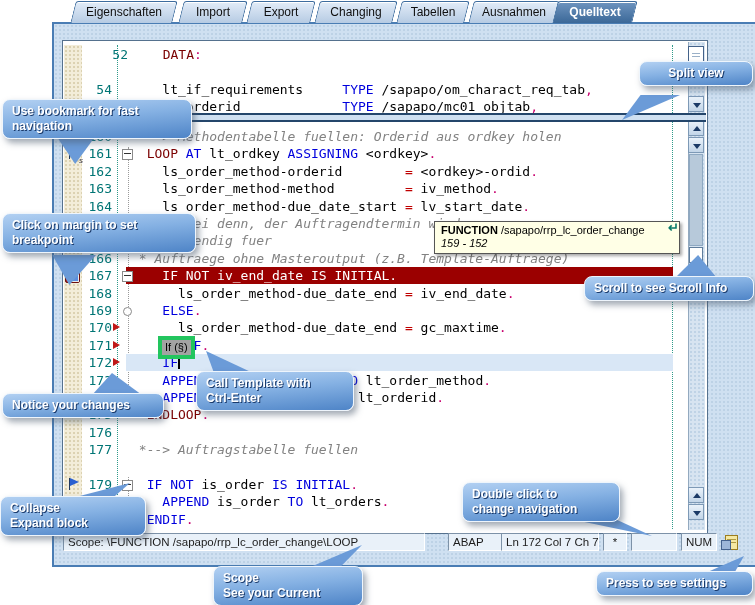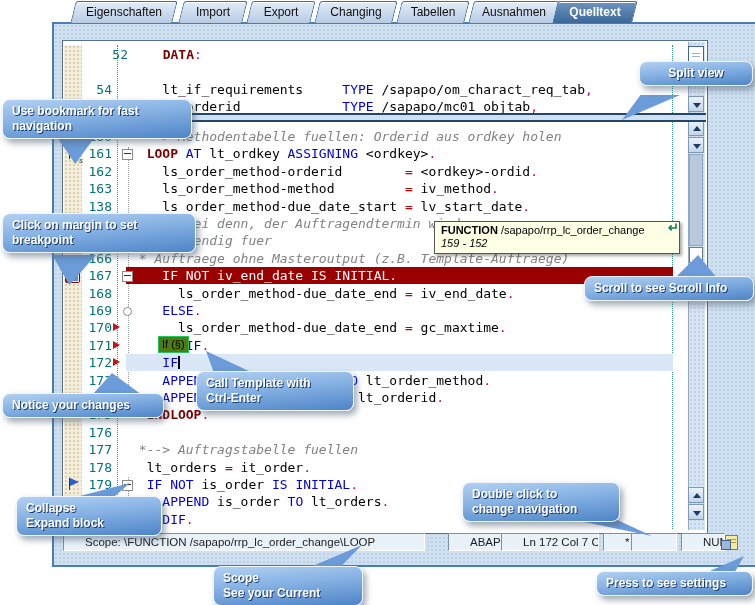--- a/index.html
+++ b/index.html
@@ -27,21 +27,21 @@
        border-top:2px solid #24466b;border-bottom:2px solid #24466b;z-index:8;}
   
   .rows{position:absolute;overflow:hidden;}
   .row{position:absolute;left:0;width:100%;height:17px;line-height:17px;
        font-family:"DejaVu Sans Mono",monospace;font-size:13px;white-space:pre;}
   .band{position:absolute;left:62px;width:547px;top:0;height:17px;}
   .hl-red .band{background:#9b0000;}
   .hl-cur .band{background:#d9e7f6;}
   .num{position:absolute;left:16px;width:32px;text-align:right;color:#007575;}
   .code{position:absolute;left:67px;top:0;}
-  .tk-pln{color:#000}.tk-kw{color:#0000dd}.tk-blk{color:#7b0000;font-weight:bold}
+  .tk-pln{color:#000}.tk-kw{color:#0000dd}.tk-blk{color:#7b0000;font-weight:normal}
   .tk-com{color:#828282;font-style:italic}.tk-op{color:#c00000}.tk-pun{color:#c8006e}
   .hl-red .code span{color:#fff;}
   .chg{position:absolute;left:49px;top:4px;width:0;height:0;border-left:7px solid #c01818;
        border-top:4px solid transparent;border-bottom:4px solid transparent;}
   .fold{position:absolute;left:58px;top:4px;width:9px;height:9px;background:#fff;border:1px solid #8a8a8a;}
   .fold::after{content:"";position:absolute;left:1px;right:1px;top:3px;height:1px;background:#333;}
   .foldc{position:absolute;left:59px;top:5px;width:7px;height:7px;border:1px solid #8a8a8a;border-radius:50%;background:#fff;}
   .bm{position:absolute;left:4px;top:2px;width:14px;height:13px;}
   .bm i{position:absolute;left:1px;top:0;width:1px;height:12px;background:#223a60;}
   .bm b{position:absolute;left:2px;top:0;width:9px;height:9px;background:#2a5fd0;
@@ -62,28 +62,28 @@
   .arr.up{top:5px;border-bottom:5px solid #1b3a66;}
   .arr.dn{top:6px;border-top:5px solid #1b3a66;}
   .grip{position:absolute;left:688px;top:46px;width:16px;height:18px;background:#fff;
         border:1px solid #44628a;box-sizing:border-box;}
   .grip::after{content:"";position:absolute;left:3px;right:3px;top:6px;height:1px;background:#9ab0c8;box-shadow:0 3px 0 #9ab0c8;}
   .thumb{position:absolute;left:689px;top:154px;width:14px;height:92px;background:#b7c9da;border:1px solid #8fa9c2;box-sizing:border-box;}
   .marker{position:absolute;left:689px;top:247px;width:14px;height:16px;background:#fff;border:1px solid #607d9c;box-sizing:border-box;}
   
   .sfield{position:absolute;top:533px;height:18px;background:#e9f1f9;border:1px solid;
           border-color:#7d92a8 #fff #fff #7d92a8;box-sizing:border-box;
-          font-size:11.5px;color:#1c1c1c;line-height:16px;padding:0 21px;white-space:nowrap;overflow:hidden;}
+          font-size:11.5px;color:#1c1c1c;line-height:16px;padding:0 4px;white-space:nowrap;overflow:hidden;}
   
   .seticon{position:absolute;left:721px;top:535px;width:17px;height:15px;cursor:pointer;}
   .seticon .p1{position:absolute;right:0;top:0;width:11px;height:13px;background:#f5e8a2;border:1px solid #9c7d1e;}
   .seticon .p1 i{position:absolute;left:1px;right:1px;top:3px;height:1px;background:#b09a40;box-shadow:0 3px 0 #b09a40;}
   .seticon .p2{position:absolute;left:0;bottom:0;width:8px;height:8px;background:#9db6d8;border:1px solid #44618d;}
   
-  .hintbox{position:absolute;left:158px;top:336px;height:15px;background:#4d7c0f;border:1px solid #22c55e;
+  .hintbox{position:absolute;left:158px;top:336px;height:15px;background:#a3a3a3;border:4px solid #22c55e;
            font-size:11px;line-height:15px;padding:0 3px;z-index:30;}
   .fnTip{position:absolute;left:434px;top:221px;width:232px;background:#ffffe6;border:1px solid #555;
          box-shadow:2px 2px 3px rgba(0,0,0,.35);font-size:11px;padding:2px 6px 3px;z-index:40;line-height:13px;}
   .fnTip .it{font-style:italic;}
   .retglyph{position:absolute;left:668px;top:220px;color:#0a7a6a;font-size:13px;font-weight:bold;z-index:40;}
   
   .co{position:absolute;z-index:60;background:linear-gradient(175deg,#b2d0f2 0%,#85b1e3 45%,#4e84c7 100%);
       border:1px solid #eef5fc;border-radius:8px;box-shadow:3px 4px 6px rgba(70,85,105,.5);
       color:#fff;font-weight:bold;font-size:12px;line-height:15px;padding:4px 9px;
       text-shadow:1px 1px 0 #1a3a6b;box-sizing:border-box;}
@@ -133,36 +133,35 @@
   <div class="rows" id="top-rows" style="left:64px;top:45px;width:622px;height:68px">
       <div class="row" style="top: 1px; margin-left: 16px;"><span class="num">52</span><span class="code"><span class="tk-pln">  </span><span class="tk-blk">DATA</span><span class="tk-pun">:</span></span></div>
       <div class="row" style="top: 35.6px;"><span class="num">54</span><span class="code"><span class="tk-pln">    lt_if_requirements     </span><span class="tk-kw">TYPE</span><span class="tk-pln"> /sapapo/om_charact_req_tab</span><span class="tk-pun">,</span></span></div>
       <div class="row" style="top: 52.9px;"><span class="num">55</span><span class="code"><span class="tk-pln">    lt_orderid             </span><span class="tk-kw">TYPE</span><span class="tk-pln"> /sapapo/mc01_objtab</span><span class="tk-pun">,</span></span></div>
     </div>
   <div class="rows" id="main-rows" style="left:64px;top:120px;width:622px;height:409px">
       <div class="row" style="top: 8px;"><span class="num">160</span><span class="code"><span class="tk-com"> *--&gt; Methodentabelle fuellen: Orderid aus ordkey holen</span></span></div>
       <div class="row" style="top: 25.4px;"><span class="num">161</span><i class="fold"></i><i class="bm"><i></i><b></b><span class="sub">s</span></i><span class="code"><span class="tk-pln">  </span><span class="tk-blk">LOOP</span><span class="tk-pln"> </span><span class="tk-kw">AT</span><span class="tk-pln"> lt_ordkey </span><span class="tk-kw">ASSIGNING</span><span class="tk-pln"> &lt;ordkey&gt;</span><span class="tk-pun">.</span></span></div>
       <div class="row" style="top: 42.8px;"><span class="num">162</span><span class="code"><span class="tk-pln">    ls_order_method-orderid        </span><span class="tk-op">=</span><span class="tk-pln"> &lt;ordkey&gt;-ordid</span><span class="tk-pun">.</span></span></div>
       <div class="row" style="top: 60.2px;"><span class="num">163</span><span class="code"><span class="tk-pln">    ls_order_method-method         </span><span class="tk-op">=</span><span class="tk-pln"> iv_method</span><span class="tk-pun">.</span></span></div>
-      <div class="row" style="top: 77.6px;"><span class="num">138</span><span class="code"><span class="tk-pln">    ls_order_method-due_date_start </span><span class="tk-op">=</span><span class="tk-pln"> lv_start_date</span><span class="tk-pun">.</span></span></div>
+      <div class="row" style="top: 77.6px;"><span class="num">164</span><span class="code"><span class="tk-pln">    ls_order_method-due_date_start </span><span class="tk-op">=</span><span class="tk-pln"> lv_start_date</span><span class="tk-pun">.</span></span></div>
       <div class="row" style="top: 95px;"><span class="num">165</span><span class="code"><span class="tk-com">  * es sei denn, der Auftragendtermin wird</span></span></div>
       <div class="row" style="top: 112.4px;"><span class="num"></span><i class="chg"></i><span class="code"><span class="tk-com">*   notwendig fuer</span></span></div>
       <div class="row" style="top: 129.8px;"><span class="num">166</span><span class="code"><span class="tk-com"> * Auftraege ohne Masteroutput (z.B. Template-Auftraege)</span></span></div>
       <div class="row hl-red" style="top: 147.2px;"><div class="band"></div><span class="num">167</span><i class="fold"></i><i class="bp"></i><span class="code"><span class="tk-pln">    IF NOT iv_end_date IS INITIAL.</span></span></div>
       <div class="row" style="top: 164.6px;"><span class="num">168</span><span class="code"><span class="tk-pln">      ls_order_method-due_date_end </span><span class="tk-op">=</span><span class="tk-pln"> iv_end_date</span><span class="tk-pun">.</span></span></div>
       <div class="row" style="top: 182px;"><span class="num">169</span><i class="foldc"></i><span class="code"><span class="tk-pln">    </span><span class="tk-kw">ELSE</span><span class="tk-pun">.</span></span></div>
       <div class="row" style="top: 199.4px;"><span class="num">170</span><i class="chg"></i><span class="code"><span class="tk-pln">      ls_order_method-due_date_end </span><span class="tk-op">=</span><span class="tk-pln"> gc_maxtime</span><span class="tk-pun">.</span></span></div>
       <div class="row" style="top: 216.8px;"><span class="num">171</span><i class="chg"></i><span class="code"><span class="tk-pln">    </span><span class="tk-kw">ENDIF</span><span class="tk-pun">.</span></span></div>
       <div class="row hl-cur" style="top: 234.2px;"><div class="band"></div><span class="num">172</span><i class="chg"></i><span class="code"><span class="tk-pln">    </span><span class="tk-kw">IF</span></span><i class="caret" style="left: 114px;"></i></div>
       <div class="row" style="top: 251.6px;"><span class="num">173</span><span class="code"><span class="tk-pln">    </span><span class="tk-kw">APPEND</span><span class="tk-pln"> ls_order_method </span><span class="tk-kw">TO</span><span class="tk-pln"> lt_order_method</span><span class="tk-pun">.</span></span></div>
       <div class="row" style="top: 269px;"><span class="num">174</span><span class="code"><span class="tk-pln">    </span><span class="tk-kw">APPEND</span><span class="tk-pln"> &lt;ordkey&gt;-ordid </span><span class="tk-kw">TO</span><span class="tk-pln"> lt_orderid</span><span class="tk-pun">.</span></span></div>
       <div class="row" style="top: 286.4px;"><span class="num">175</span><span class="code"><span class="tk-pln">  </span><span class="tk-blk">ENDLOOP</span><span class="tk-pun">.</span></span></div>
       <div class="row" style="top: 303.8px;"><span class="num">176</span><span class="code"></span></div>
       <div class="row" style="top: 321.2px;"><span class="num">177</span><span class="code"><span class="tk-com"> *--&gt; Auftragstabelle fuellen</span></span></div>
-      <div class="row" style="top: 338.6px;"><span class="num">178</span><span class="code"><span class="tk-pln">  lt_orders </span><span class="tk-op">=</span><span class="tk-pln"> it_order</span><span class="tk-pun">.</span></span></div>
       <div class="row" style="top: 356px;"><span class="num">179</span><i class="fold"></i><i class="bm"><i></i><b></b></i><span class="code"><span class="tk-pln">  </span><span class="tk-kw">IF</span><span class="tk-pln"> </span><span class="tk-kw">NOT</span><span class="tk-pln"> is_order </span><span class="tk-kw">IS</span><span class="tk-pln"> </span><span class="tk-kw">INITIAL</span><span class="tk-pun">.</span></span></div>
       <div class="row" style="top: 373.4px;"><span class="num">180</span><span class="code"><span class="tk-pln">    </span><span class="tk-kw">APPEND</span><span class="tk-pln"> is_order </span><span class="tk-kw">TO</span><span class="tk-pln"> lt_orders</span><span class="tk-pun">.</span></span></div>
       <div class="row" style="top: 390.8px;"><span class="num">181</span><span class="code"><span class="tk-pln">  </span><span class="tk-kw">ENDIF</span><span class="tk-pun">.</span></span></div>
     </div>
 
   <div class="divider"></div>
 
   <div class="rail"></div>
   <div class="grip"></div>
   <div class="sbtn" style="top:96px">
@@ -213,21 +212,21 @@
     <span>Click on margin to set</span>
       <span>breakpoint</span>
     </div>
   <div class="tail" style="left:50px;top:255px;width:46px;height:30px;clip-path:polygon(5% 0,100% 0,42% 100%)"></div>
 
   <div class="co" style="left:2px;top:393px;width:162px">
     <span>Notice your changes</span>
     </div>
   <div class="tail" style="left:92px;top:373px;width:50px;height:22px;clip-path:polygon(0 100%,100% 100%,40% 0)"></div>
 
-  <div class="co" style="left:16px;top:496px;width:146px">
+  <div class="co" style="left:0px;top:496px;width:146px">
     <span>Collapse</span>
       <span>Expand block</span>
     </div>
   <div class="tail" style="left:72px;top:483px;width:58px;height:15px;clip-path:polygon(0 100%,70% 100%,100% 0)"></div>
 
   <div class="co" style="left:639px;top:61px;width:114px;text-align:center">
     <span>Split view</span>
     </div>
   <div class="tail" style="left:622px;top:95px;width:58px;height:25px;clip-path:polygon(32% 0,100% 0,0 100%)"></div>
 

